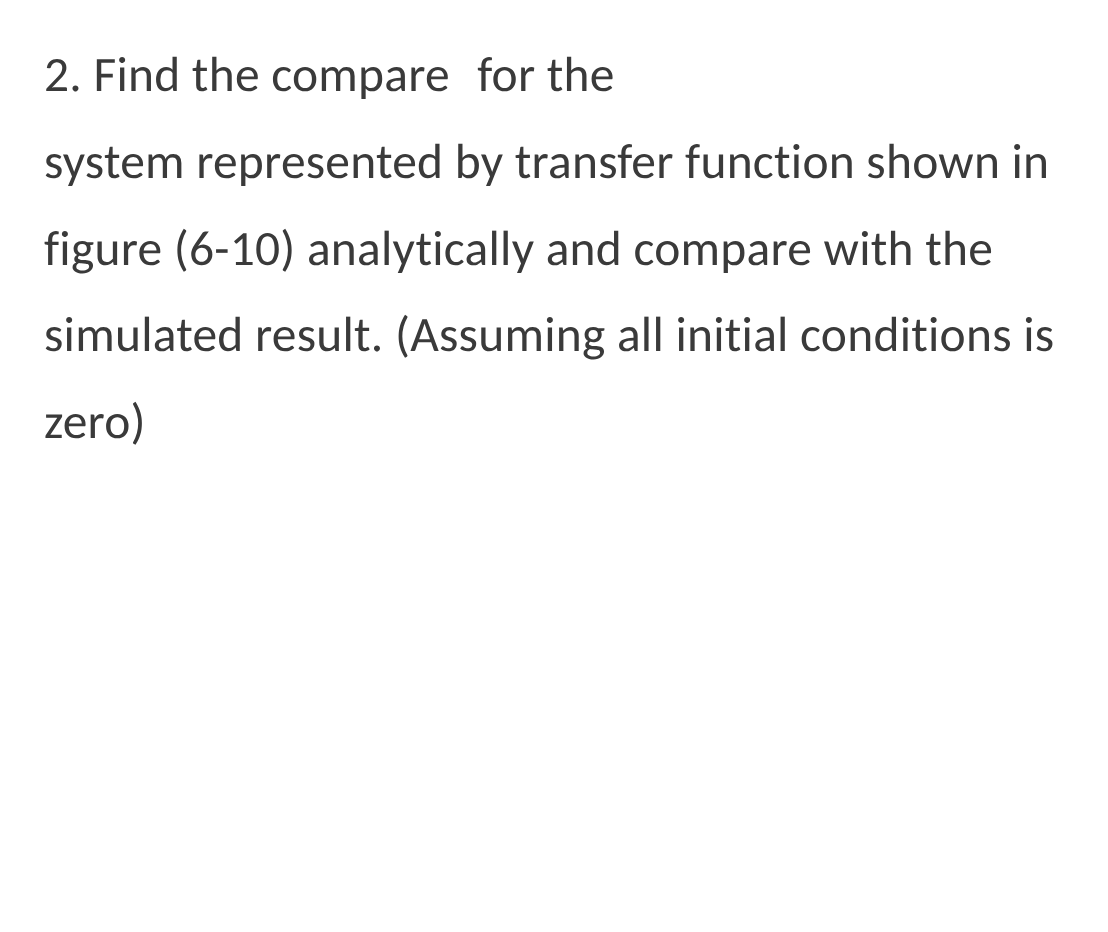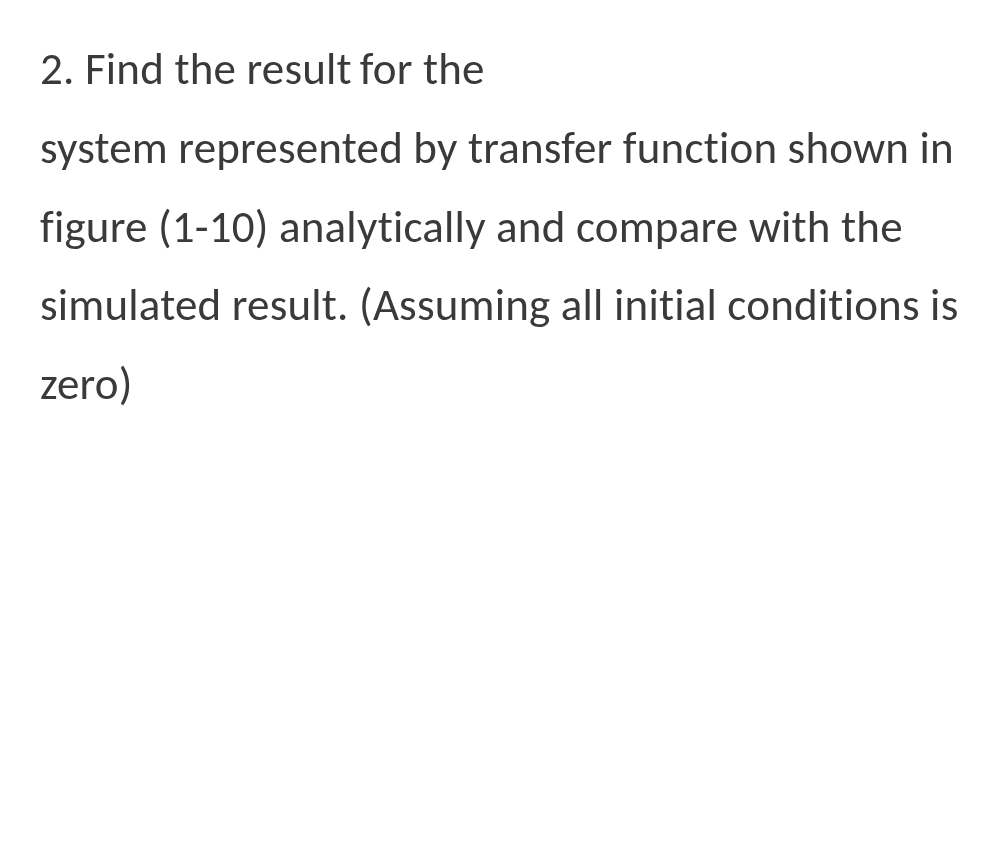--- a/index.html
+++ b/index.html
@@ -39,32 +39,32 @@
     }
     .math-sub {
       font-family: "Times New Roman", Times, serif;
       font-style: normal;
       font-size: 34px;
       position: relative;
       top: -4px;
       margin-left: -4px;
     }
     .suffix {
-      margin-left: 8px;
+      margin-left: 25px;
     }
     .remaining {
       font-size: 45px;
       line-height: 1.75;
     }
   </style>
 </head>
 <body>
 
 <div class="problem-text">
   <div class="line1">
     <span class="prefix">
       <span>2.</span>
-      <span>Find the result</span>
+      <span>Find the compare</span>
     </span>
     <span class="suffix">for the</span>
   </div>
-  <div class="remaining">system represented by transfer function shown in figure (1-10) analytically and compare with the simulated  result. (Assuming all initial conditions is zero)</div>
+  <div class="remaining">system represented by transfer function shown in figure (6-10) analytically and compare with the simulated  result. (Assuming all initial conditions is zero)</div>
 </div>
 
 </body></html>

